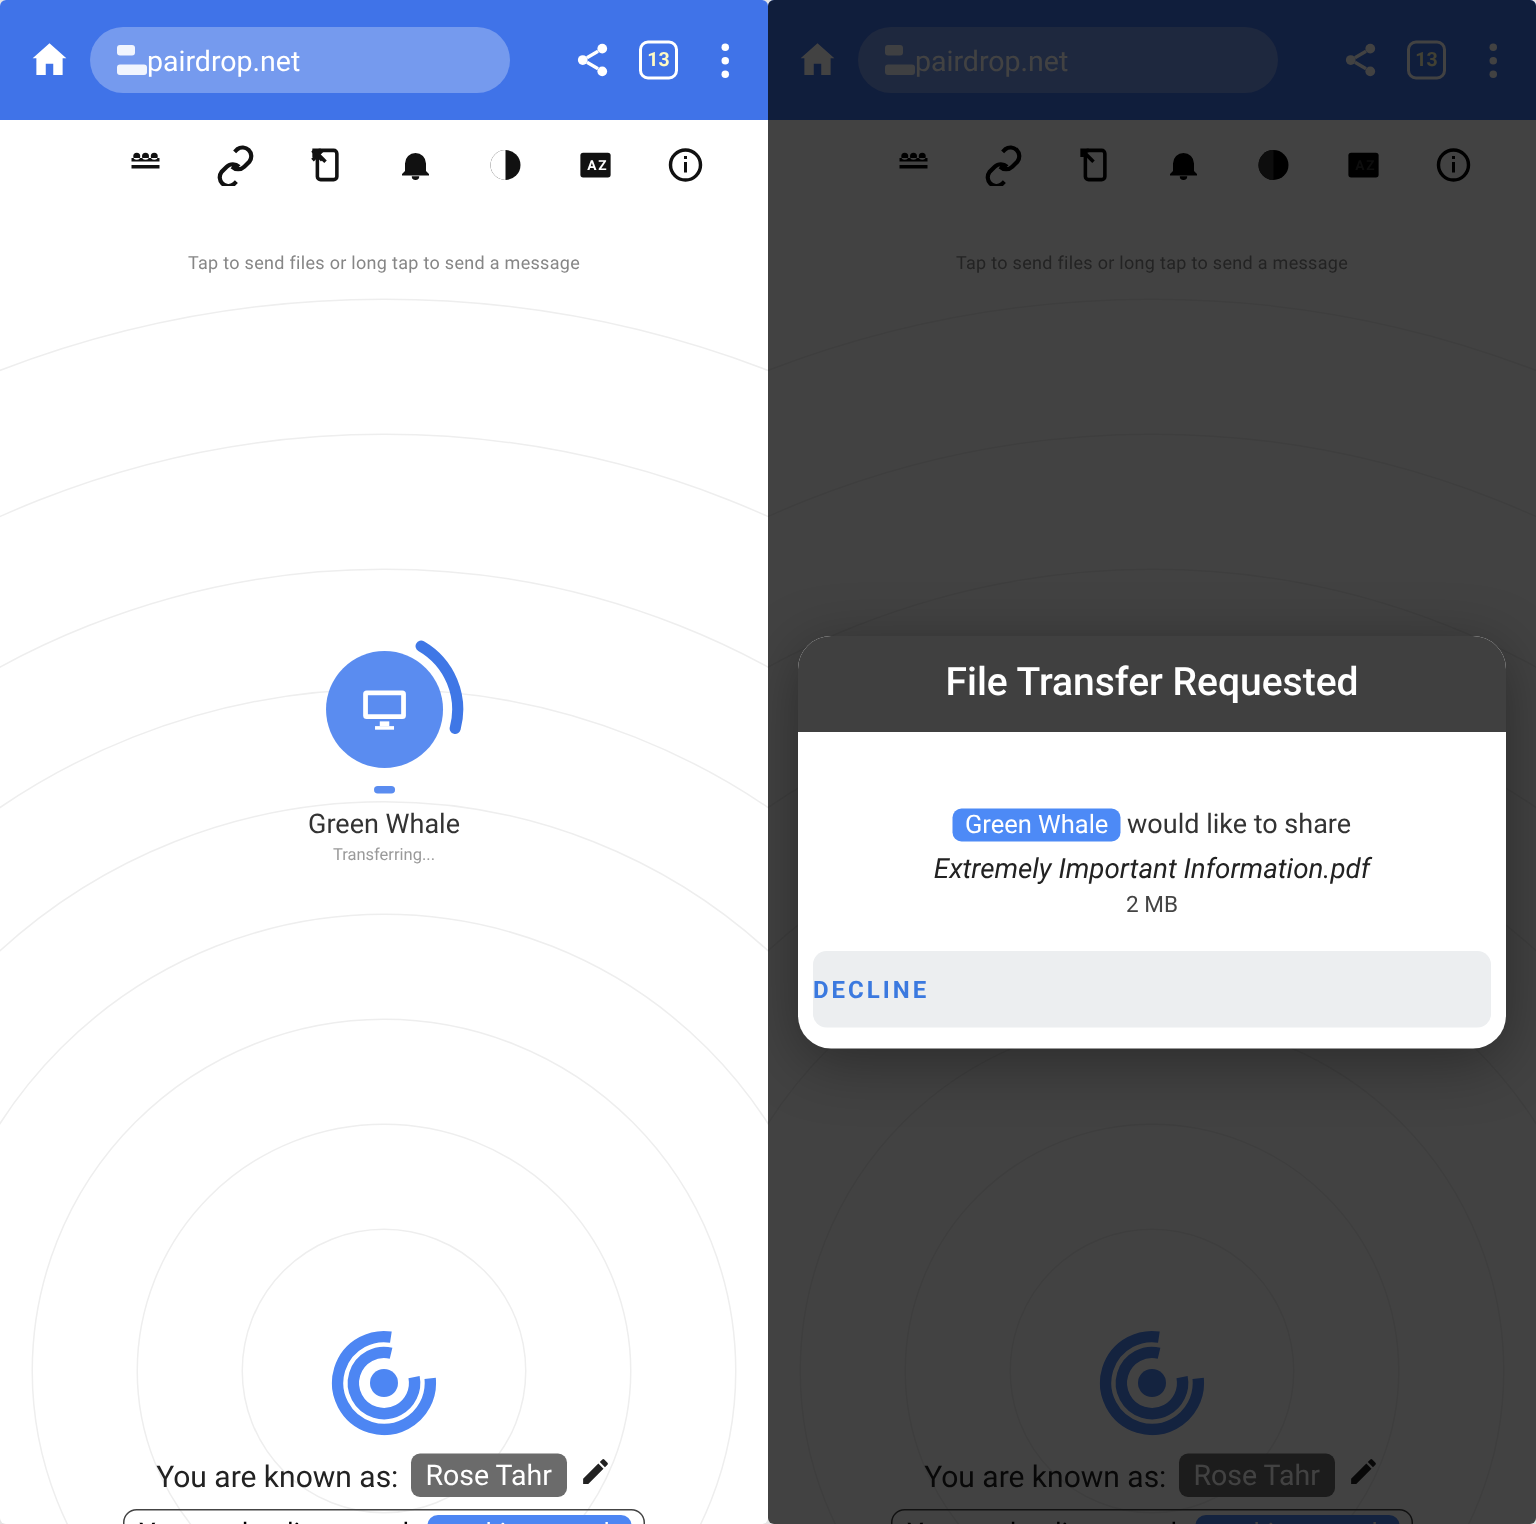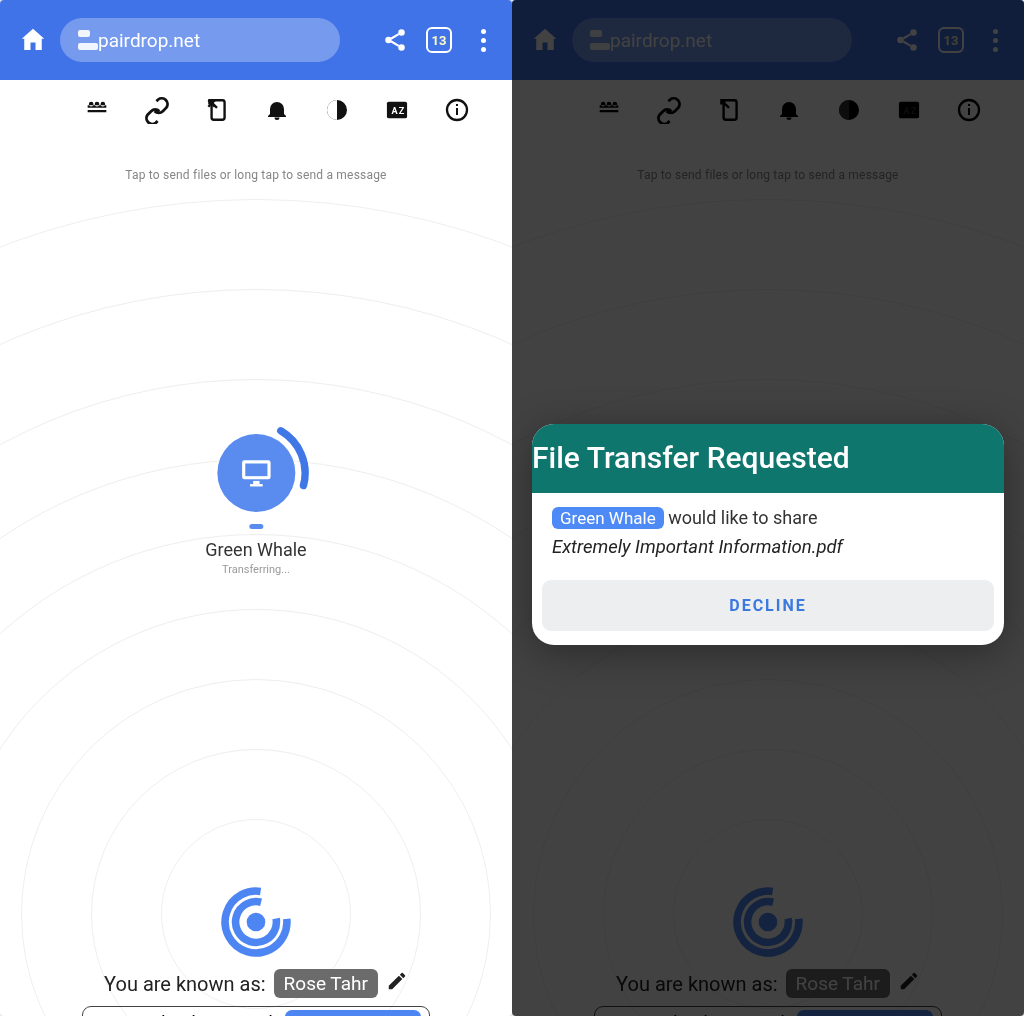--- a/index.html
+++ b/index.html
@@ -59,28 +59,28 @@
   .footer .beacon { margin:0 auto 8px; width:70px; height:70px; }
   .known-row { font-size:20px; color:#222; display:flex; align-items:center; justify-content:center; gap:8px; }
   .pill-dark { background:#6b6b6b; color:#fff; padding:3px 10px; border-radius:6px; font-size:19px; }
   .pencil svg{ fill:#222; }
   .disc-row { margin-top:8px; display:inline-flex; align-items:center; gap:8px; border:1.5px solid #444; border-radius:9px; padding:3px 8px 3px 10px; font-size:18px; }
   .pill-blue { background:#4d86f3; color:#fff; padding:2px 10px; border-radius:7px; font-size:17px; }
 
   
   .dim { position:absolute; inset:0; background:rgba(0,0,0,.74); }
   .dialog { position:absolute; left:20px; right:20px; top:424px; background:#fff; border-radius:22px; overflow:hidden; box-shadow:0 8px 40px rgba(0,0,0,.35); }
-  .dialog .dhead { background:#0f766e; color:#fff; font-size:30px; font-weight:500; padding:16px 0 18px; }
-  .dialog .dbody { padding:14px 20px 8px; color:#333; }
+  .dialog .dhead { background:#404040; color:#fff; text-align:center; font-size:26px; font-weight:500; padding:16px 0 18px; }
+  .dialog .dbody { text-align:center; padding:14px 20px 8px; color:#333;margin-top:37px; }
   .dialog .sender-pill { background:#4d8af6; color:#fff; border-radius:6px; padding:1px 8px; font-size:17px; }
   .dialog .share-line { font-size:18px; color:#333; }
   .dialog .fname { font-style:italic; font-size:18.5px; margin-top:8px; color:#222; }
   .dialog .fsize { font-size:15px; color:#444; margin-top:4px; }
   .dialog .dbtns { display:flex; gap:12px; padding:14px 10px 14px; }
-  .dialog .dbtn { flex:1; background:#eceef0; border-radius:9px; text-align:center; padding:16px 0; color:#3b79df; font-weight:700; letter-spacing:2px; font-size:16px; }
+  .dialog .dbtn { flex:1; background:#eceef0; border-radius:9px; padding:16px 0; color:#3b79df; font-weight:700; letter-spacing:2px; font-size:16px; }
 
   .dark .apptoolbar .tb svg { fill:#000; }
 </style>
 </head>
 <body>
 
 <div class="pair">
 
   <div class="screen">
     <div class="chrome">
@@ -338,20 +338,21 @@
 
     <div class="dim"></div>
 
     <div class="dialog">
       <div class="dhead">File Transfer Requested</div>
       <div class="dbody">
         <div class="share-line">
           <span class="sender-pill">Green Whale</span><span> would like to share</span>
         </div>
         <div class="fname">Extremely Important Information.pdf</div>
+        <div class="fsize">2 MB</div>
       </div>
       <div class="dbtns">
         <div class="dbtn">DECLINE</div>
       </div>
     </div>
   </div>
 
 </div>
 
 </body></html>

